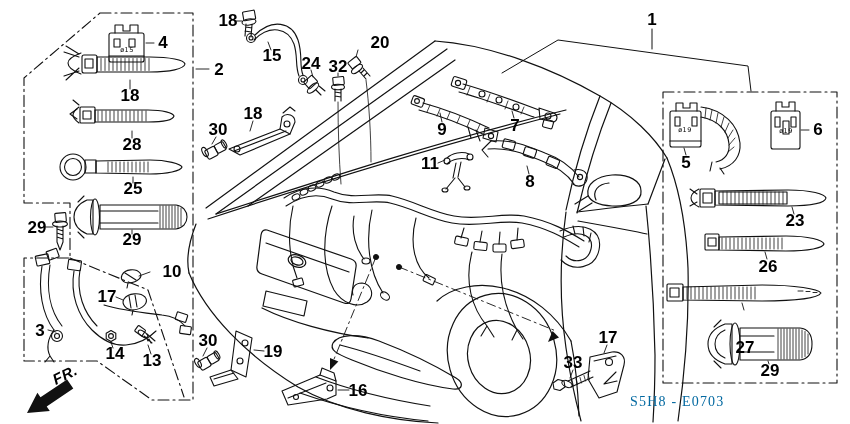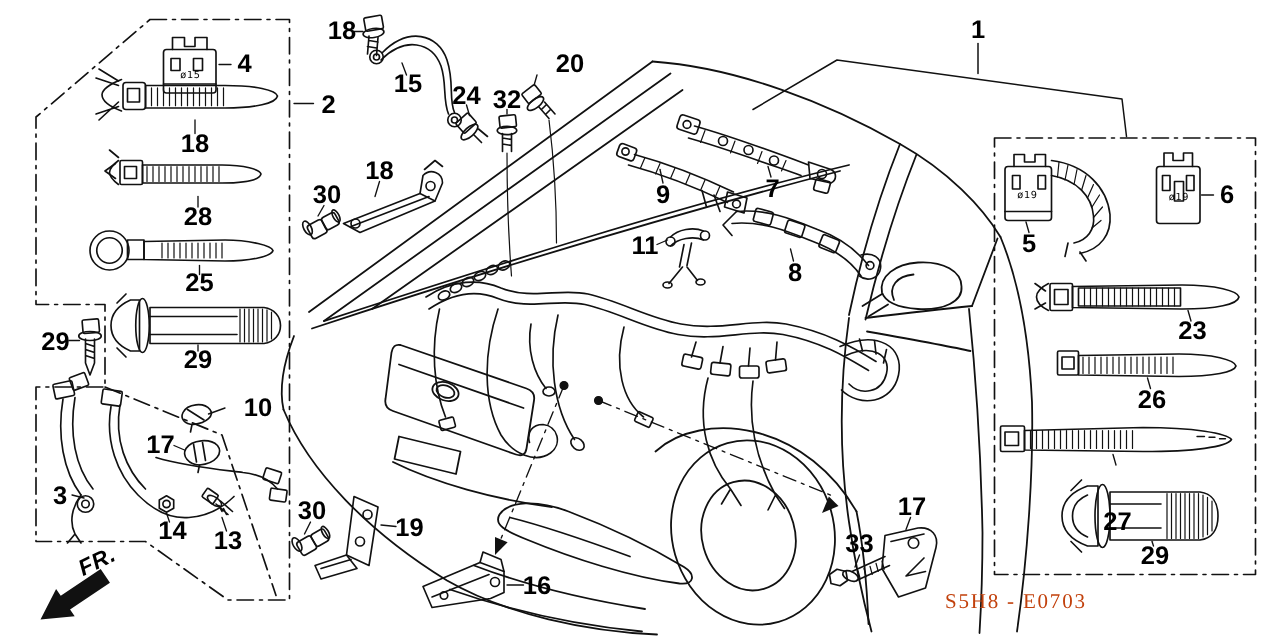--- a/index.html
+++ b/index.html
@@ -4,21 +4,21 @@
 <style>
   html,body{margin:0;padding:0;background:#fff;}
   .stage{position:relative;width:850px;height:424px;background:#fff;overflow:hidden;
          font-family:"Liberation Sans",sans-serif;}
   .stage svg{position:absolute;left:0;top:0;}
   .callout{position:absolute;transform:translate(-50%,-50%);
            font:bold 17px "Liberation Sans",sans-serif;color:#000;white-space:nowrap;}
   .dia{position:absolute;font:6.5px "DejaVu Sans",sans-serif;color:#000;
        text-align:center;width:28px;letter-spacing:.5px;}
   .code{position:absolute;left:630px;top:394px;
-        font:14px "Liberation Serif",serif;letter-spacing:1.2px;color:#c2410c;}
+        font:14px "Liberation Serif",serif;letter-spacing:1.2px;color:#0369a1;}
   .fr{position:absolute;left:52px;top:366px;transform:rotate(-26deg);
       font:bold italic 15px "Liberation Sans",sans-serif;letter-spacing:.5px;color:#000;}
 </style>
 </head>
 <body>
 
 <div class="stage">
 
 <svg width="850" height="424" viewBox="0 0 850 424" fill="none" stroke="#111" stroke-width="1.1" stroke-linecap="round" stroke-linejoin="round">
 

